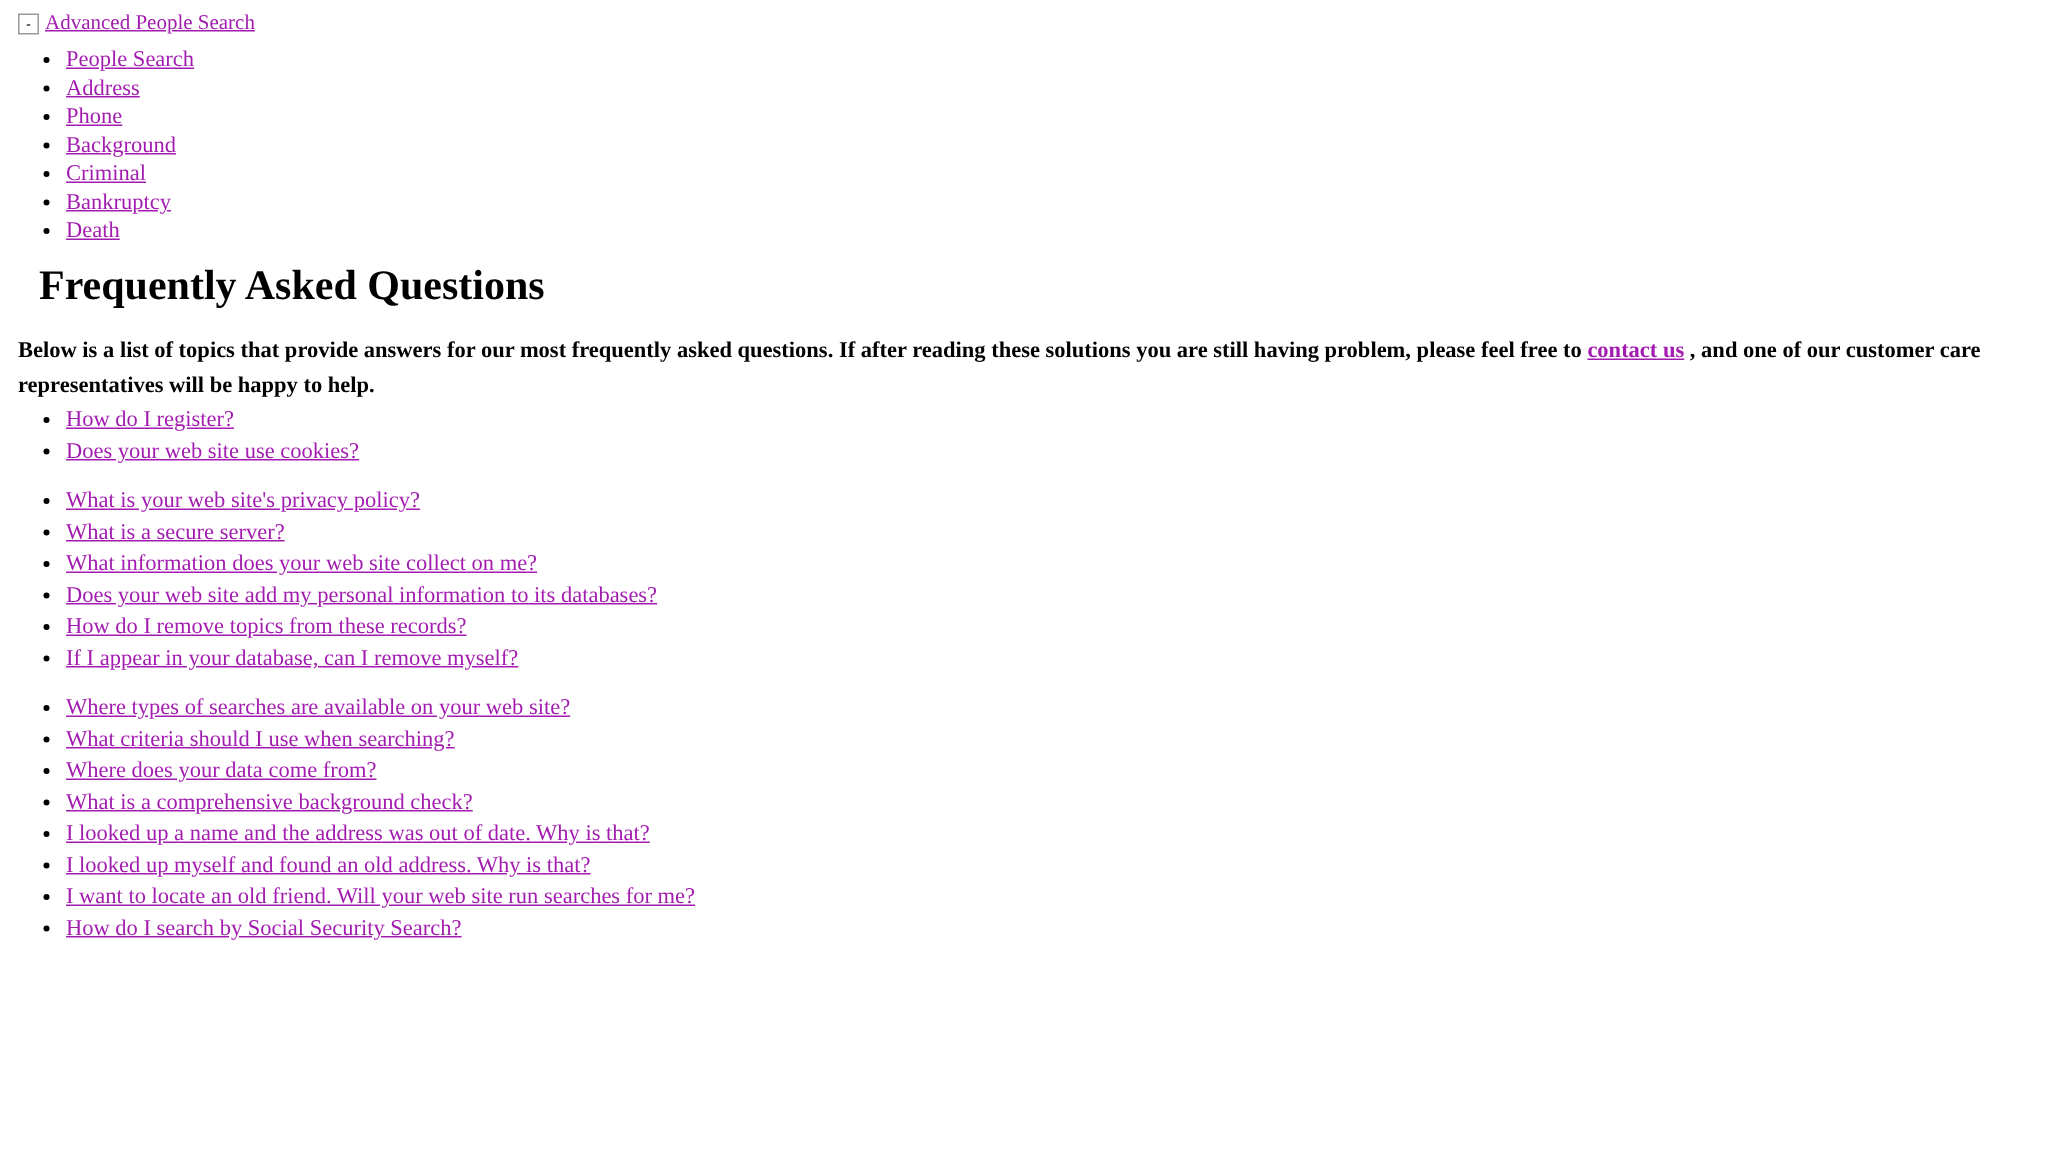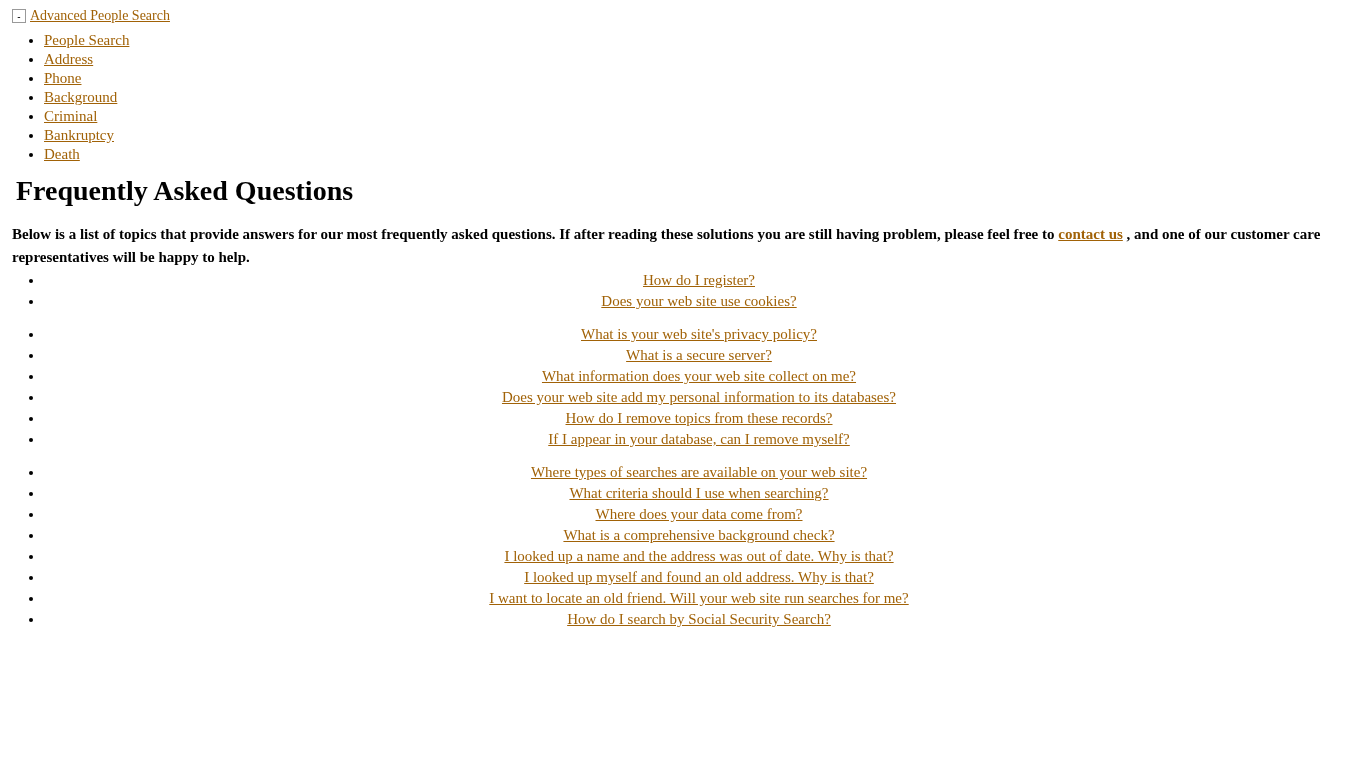--- a/index.html
+++ b/index.html
@@ -10,21 +10,21 @@
     body {
       font-family: Times New Roman, serif;
       font-size: 16px;
       background: #fff;
       color: #000;
       padding: 8px 12px;
       width: 1366px;
       min-height: 768px;
     }
     a {
-      color: #a16207;
+      color: #a21caf;
       text-decoration: underline;
     }
     .top-nav {
       display: flex;
       align-items: center;
       margin-bottom: 8px;
       font-size: 14px;
     }
     .toggle-btn {
       background: none;
@@ -44,40 +44,39 @@
       padding-left: 32px;
       margin-bottom: 12px;
     }
     .nav-list li {
       margin-bottom: 2px;
       font-size: 15px;
     }
     h1 {
       font-size: 28px;
       font-weight: bold;
-      margin: 12px 0 16px 4px;
+      margin: 12px 0 16px 14px;
       font-family: Times New Roman, serif;
     }
     .intro-text {
       font-size: 15px;
       font-weight: bold;
       margin-bottom: 4px;
       line-height: 1.5;
     }
     h2 {
       font-size: 22px;
       font-weight: bold;
       margin: 16px 0 12px 0;
       font-family: Times New Roman, serif;
     }
     .faq-list {
       list-style: disc;
       padding-left: 32px;
       margin-bottom: 16px;
-      text-align: center;
     }
     .faq-list li {
       margin-bottom: 4px;
       font-size: 15px;
     }
   </style>
 </head>
 <body>
 
 <div class="top-nav">

